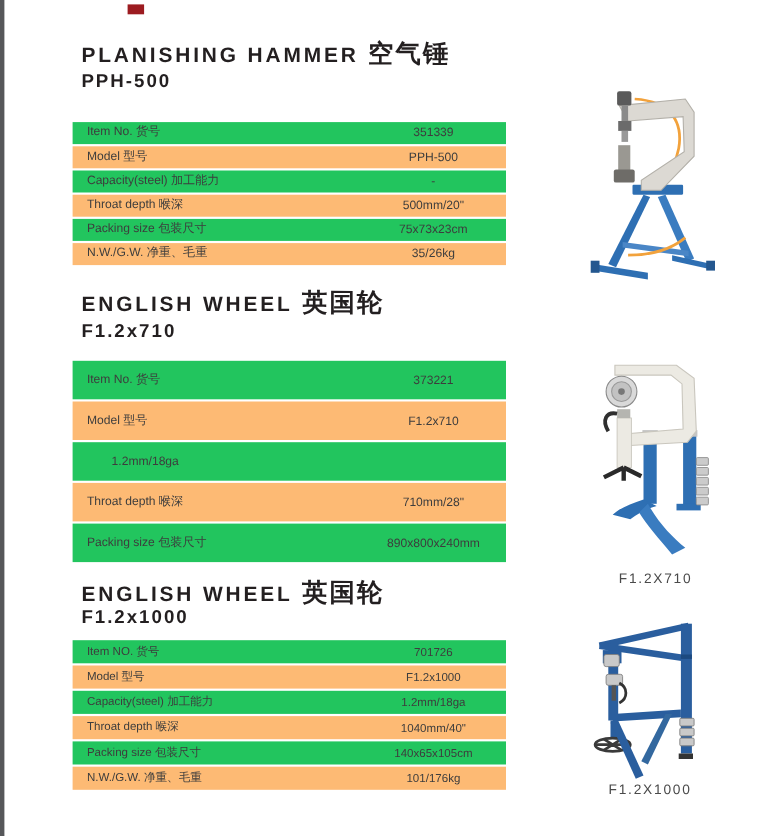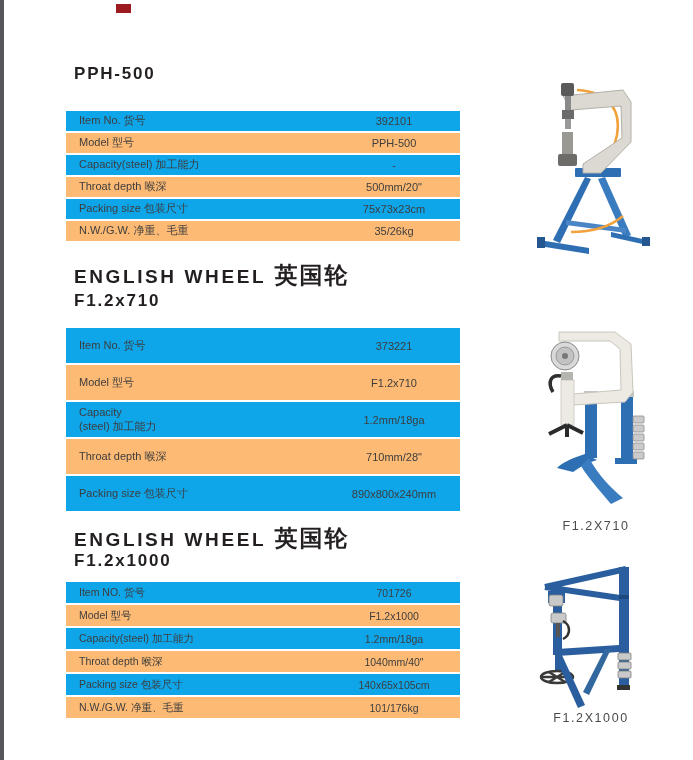--- a/index.html
+++ b/index.html
@@ -13,43 +13,47 @@
   .sec-title{position:absolute;left:74px;color:#231f20;font-weight:bold;white-space:nowrap;}
   .t-en{font-size:19px;letter-spacing:2.6px;}
   .t-zh{font-size:23px;letter-spacing:2px;margin-left:4px;}
   .model-line{position:absolute;left:74px;color:#231f20;font-weight:bold;font-size:17px;letter-spacing:1.8px;}
 
   .spec-table{position:absolute;left:66px;width:394px;}
   .spec-row{display:flex;align-items:center;margin-bottom:2px;}
   .h20{height:20px;}
   .h35{height:35px;}
   .h21{height:21px;}
-  .row-dark{background:#0ea5e9;}
+  .row-dark{background:#22c55e;}
   .row-light{background:#fdba74;}
   .spec-label{flex:1;padding-left:13px;color:#3d3d3d;font-size:11px;white-space:pre-line;line-height:1.25;}
   .spec-value{width:132px;text-align:center;color:#3d3d3d;font-size:11px;}
   .t3 .spec-label,.t3 .spec-value{font-size:10.5px;}
 
   .figure{position:absolute;}
   .figure svg{display:block;width:100%;height:100%;}
   .caption{position:absolute;width:160px;text-align:center;color:#4a4a4a;font-size:12.5px;letter-spacing:1.6px;}
 </style>
 </head>
 <body>
 
 <div class="page">
   <div class="edge-bar"></div>
   <div class="corner-mark"></div>
 
+  <div class="sec-title" style="top:33px;">
+    <span class="t-en">PLANISHING HAMMER</span>
+    <span class="t-zh">空气锤</span>
+  </div>
   <div class="model-line" style="top:64px;">PPH-500</div>
 
   <div class="spec-table t1" style="top:111px;">
     <div class="spec-row h20 row-dark">
       <div class="spec-label">Item No. 货号</div>
-      <div class="spec-value">392101</div>
+      <div class="spec-value">351339</div>
     </div>
     <div class="spec-row h20 row-light">
       <div class="spec-label">Model 型号</div>
       <div class="spec-value">PPH-500</div>
     </div>
     <div class="spec-row h20 row-dark">
       <div class="spec-label">Capacity(steel) 加工能力</div>
       <div class="spec-value">-</div>
     </div>
     <div class="spec-row h20 row-light">
@@ -102,22 +106,20 @@
   <div class="spec-table t2" style="top:328px;">
     <div class="spec-row h35 row-dark">
       <div class="spec-label">Item No. 货号</div>
       <div class="spec-value">373221</div>
     </div>
     <div class="spec-row h35 row-light">
       <div class="spec-label">Model 型号</div>
       <div class="spec-value">F1.2x710</div>
     </div>
     <div class="spec-row h35 row-dark">
-      <div class="spec-label">Capacity
-(steel) 加工能力</div>
       <div class="spec-value">1.2mm/18ga</div>
     </div>
     <div class="spec-row h35 row-light">
       <div class="spec-label">Throat depth 喉深</div>
       <div class="spec-value">710mm/28"</div>
     </div>
     <div class="spec-row h35 row-dark">
       <div class="spec-label">Packing size 包装尺寸</div>
       <div class="spec-value">890x800x240mm</div>
     </div>

